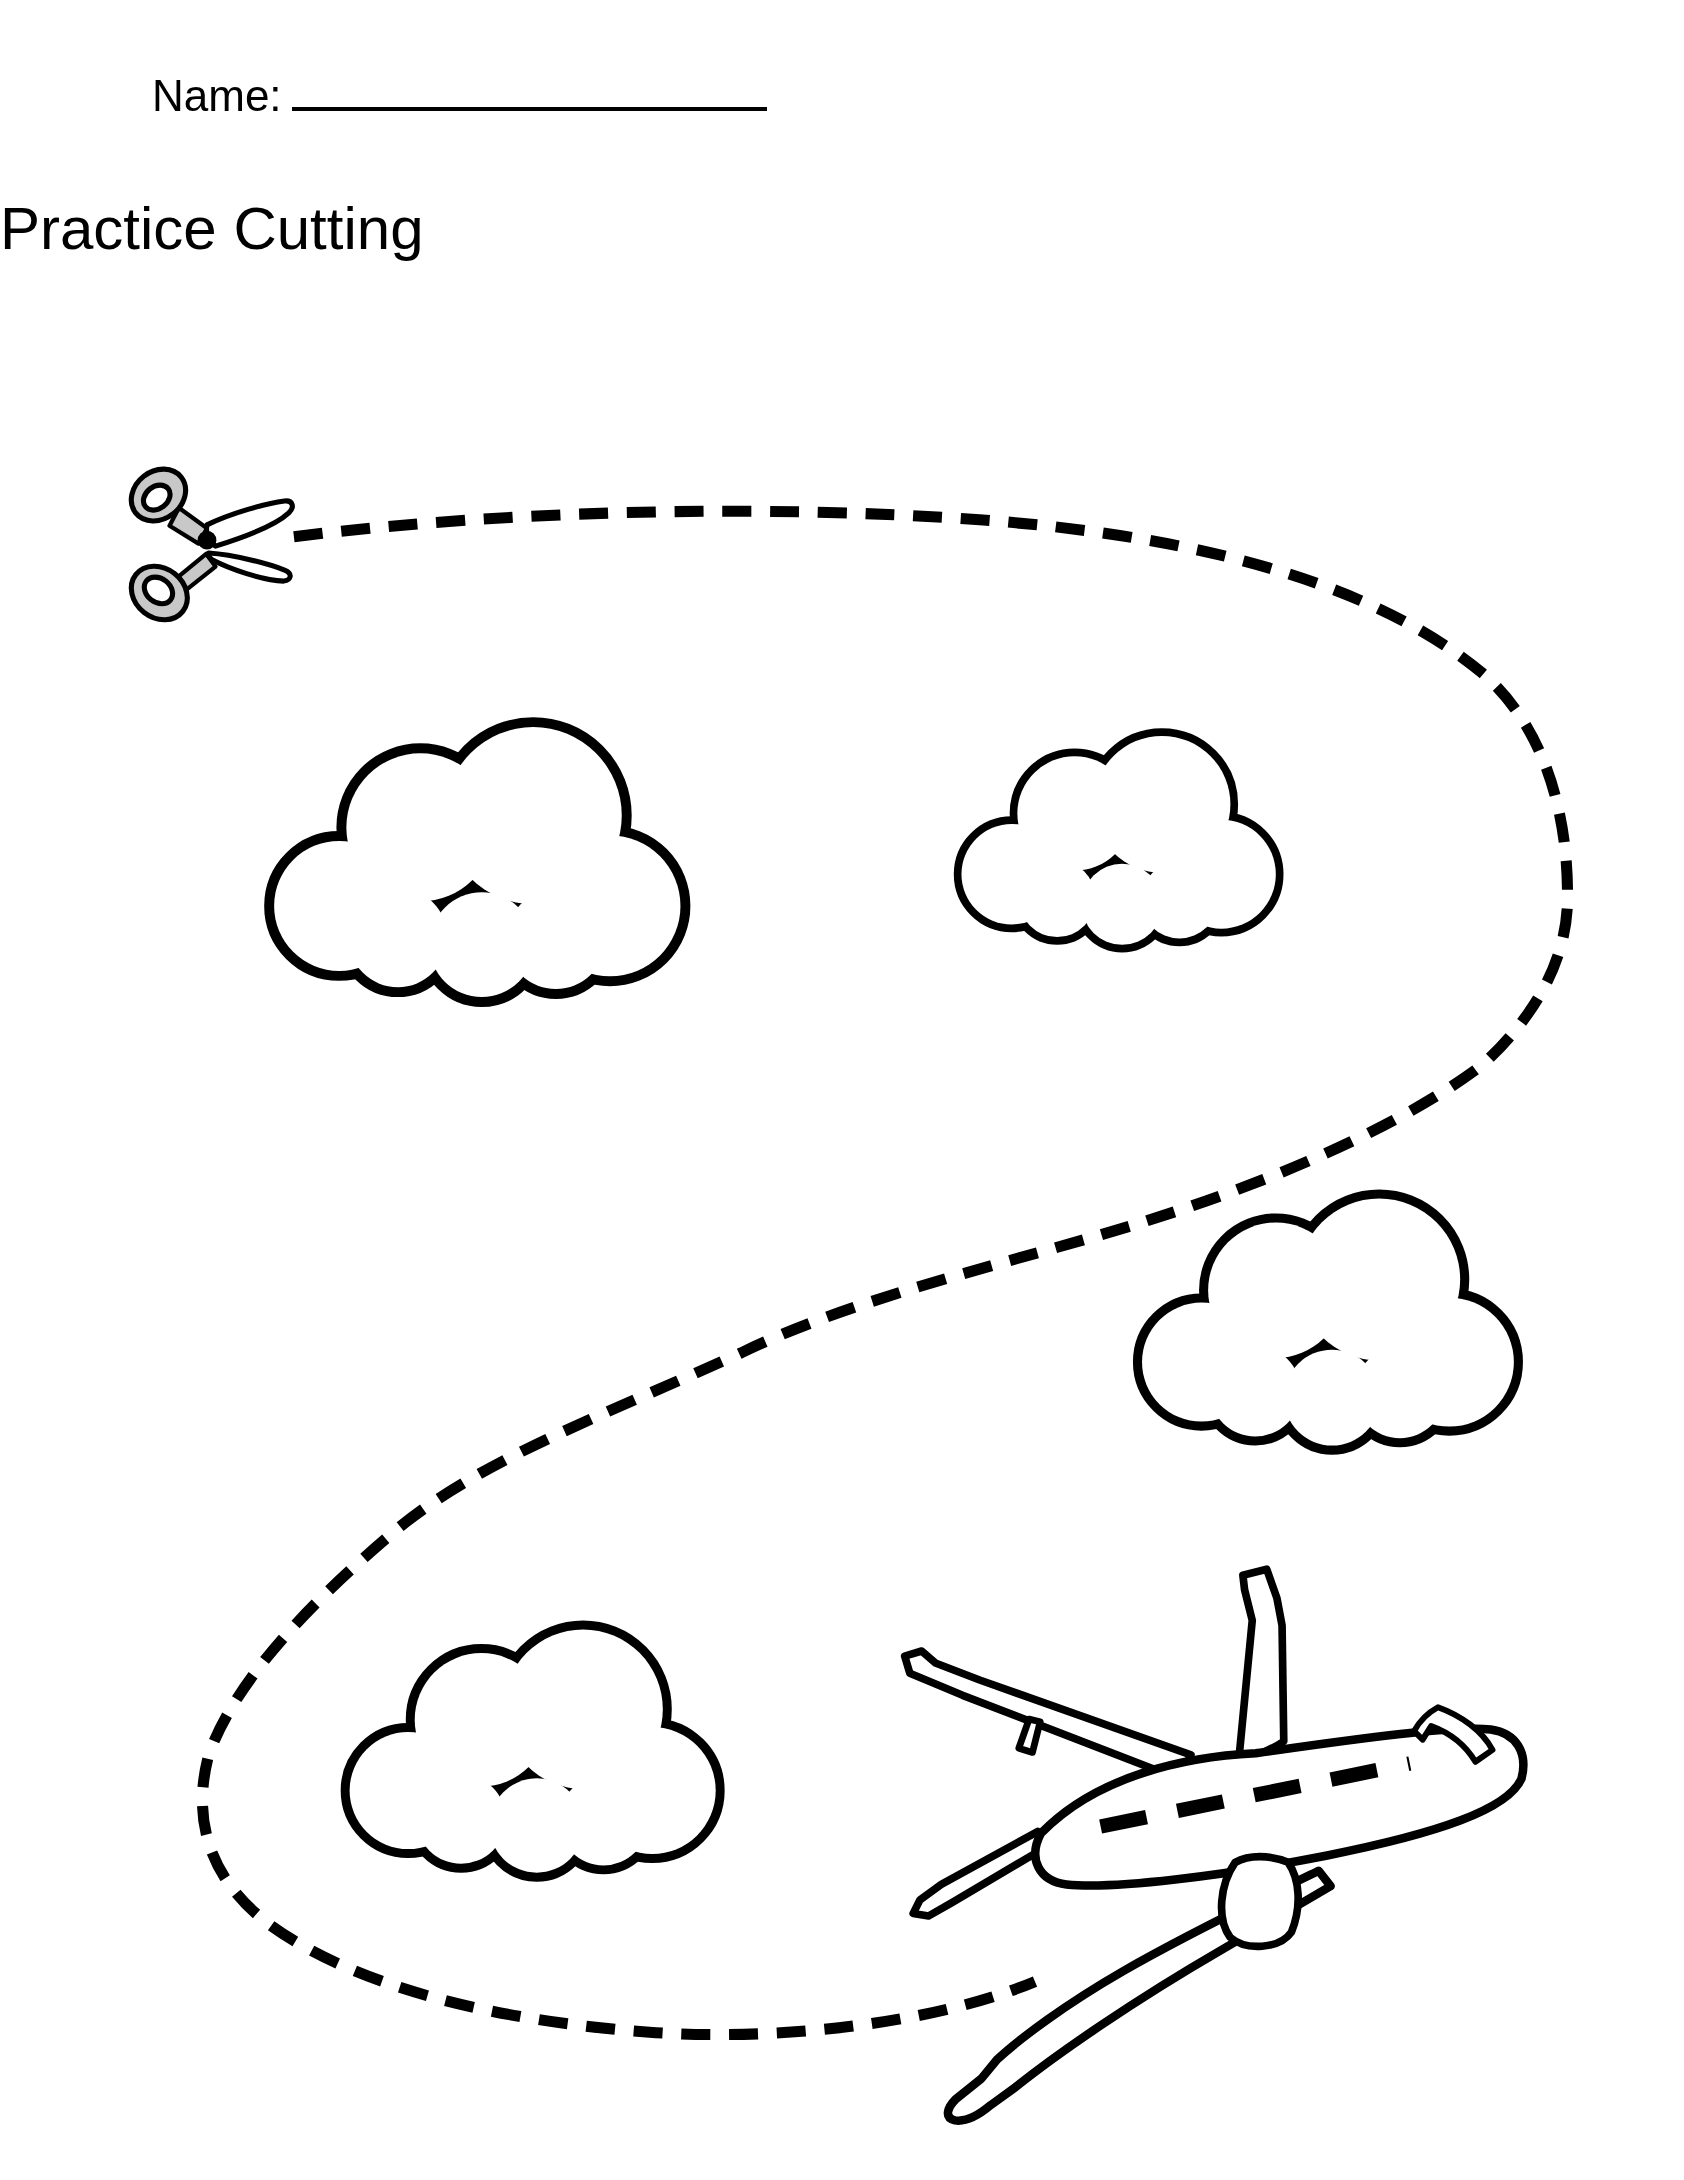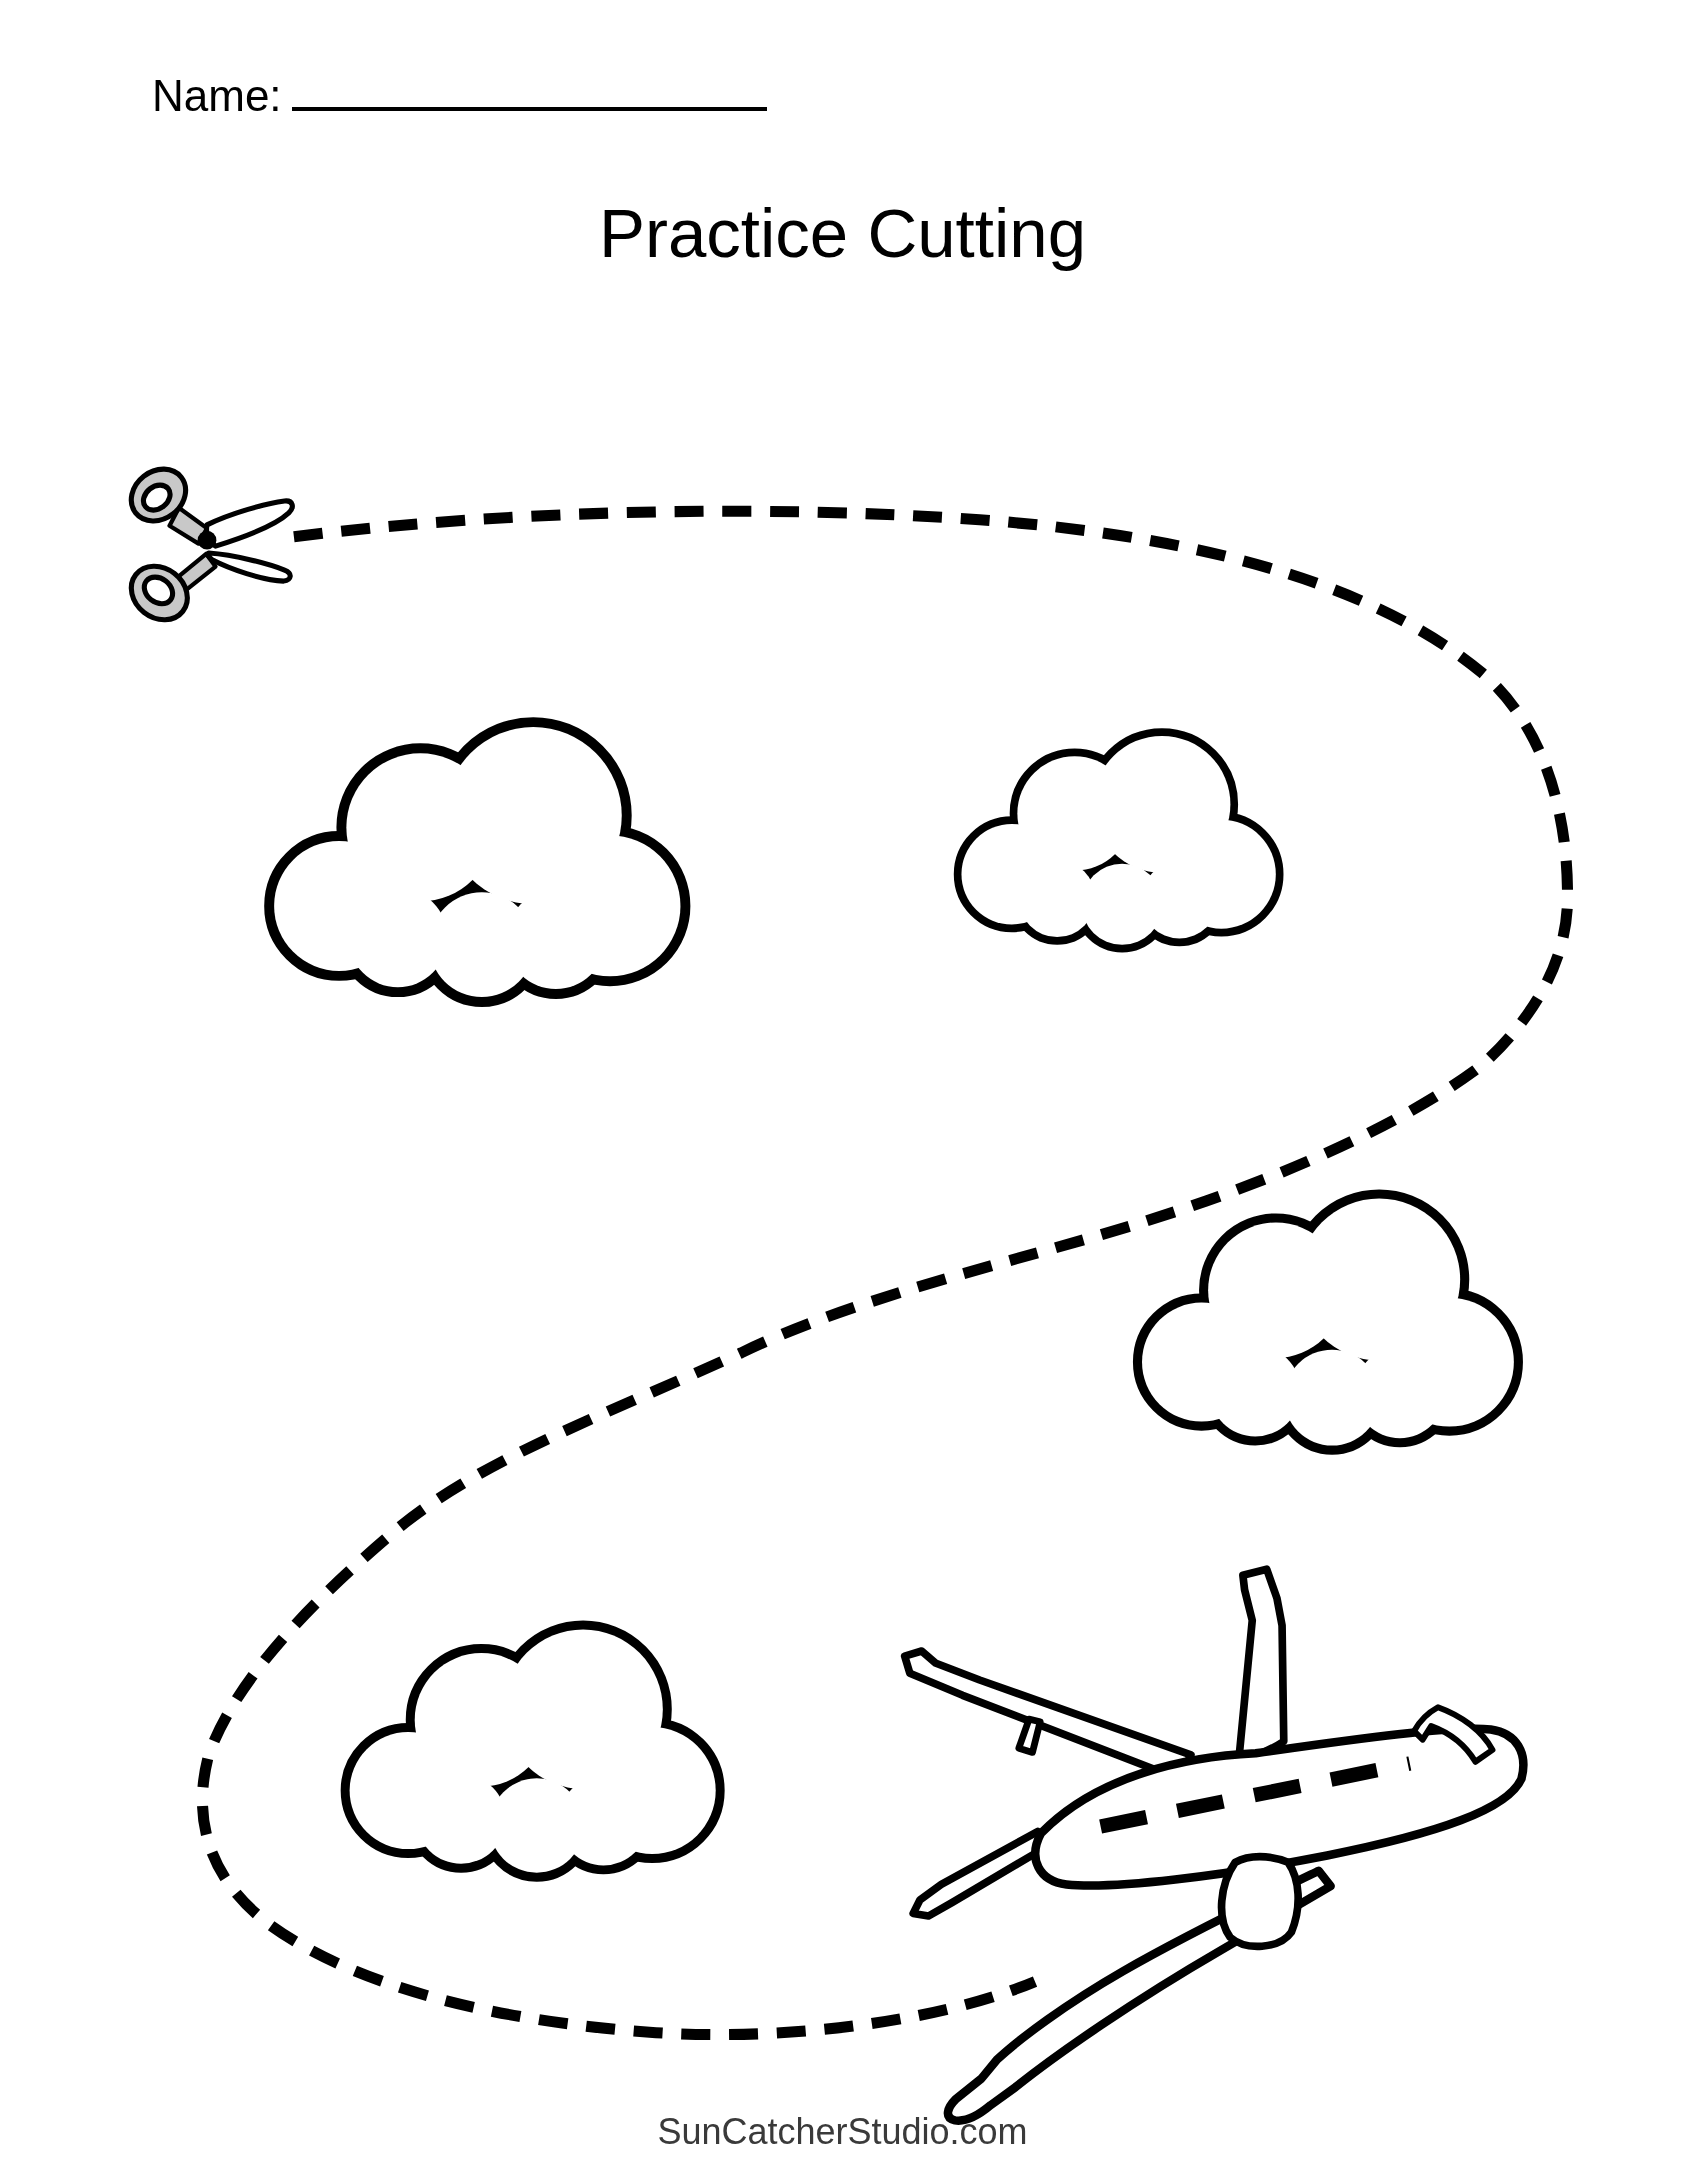--- a/index.html
+++ b/index.html
@@ -28,22 +28,22 @@
     width: 475px;
     border-bottom: 4.3px solid #000;
     height: 34px;
     margin-left: 10.2px;
   }
   .title {
     position: absolute;
     top: 196px;
     left: 0;
     width: 100%;
-    text-align: center;
-    font-size: 69px;
+    text-align: left;
+    font-size: 60px;
     line-height: 1.1;
     letter-spacing: 0px;
   }
   .directions {
     position: absolute;
     top: 308px;
     left: 0;
     width: 100%;
     text-align: center;
     font-size: 40px;
@@ -174,15 +174,14 @@
                C 1482 2261, 1528 2234, 1562 2214 Z" fill="#fff" stroke="#000" stroke-width="10"></path>
 
       <path d="M 1450 2186
                C 1432 2212, 1428 2252, 1444 2274
                C 1462 2290, 1502 2288, 1516 2268
                C 1528 2238, 1526 2206, 1512 2186
                C 1490 2177, 1466 2177, 1450 2186 Z" fill="#fff" stroke="#000" stroke-width="9"></path>
     </g>
   </svg>
 
-  <div class="footer">SunCatcherStudio.com</div>
 </div>
 
 
 </body></html>

